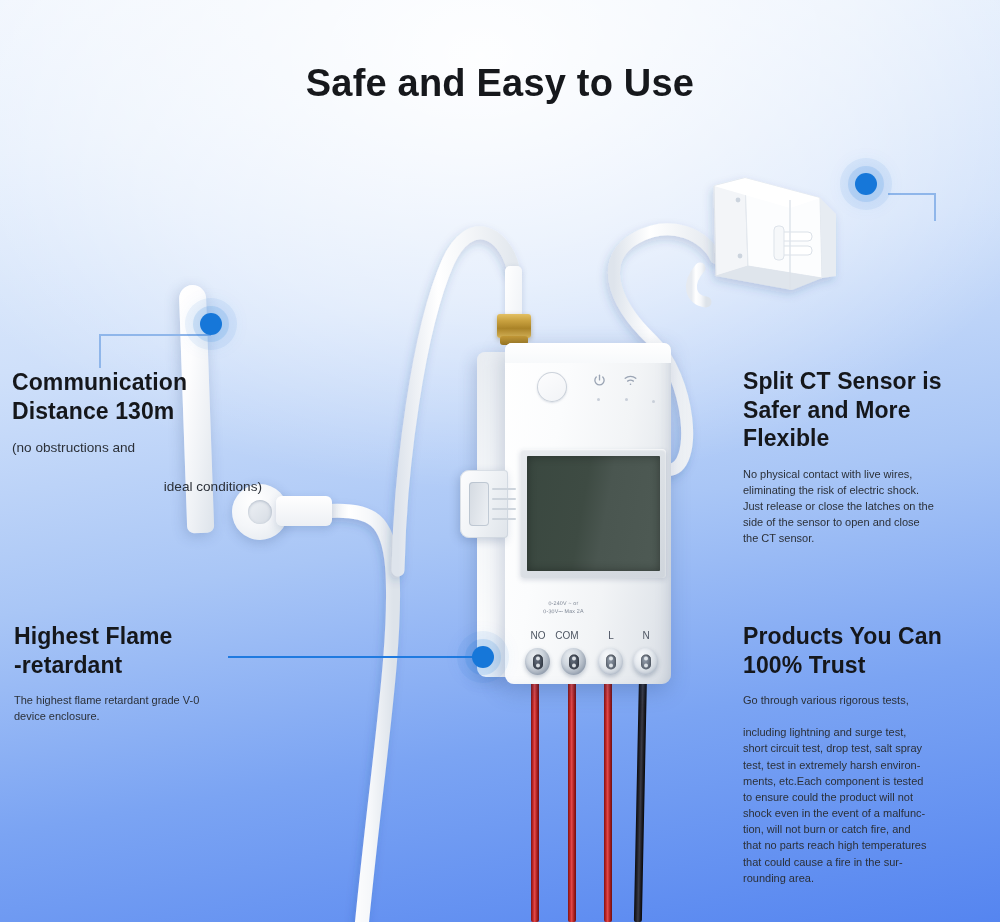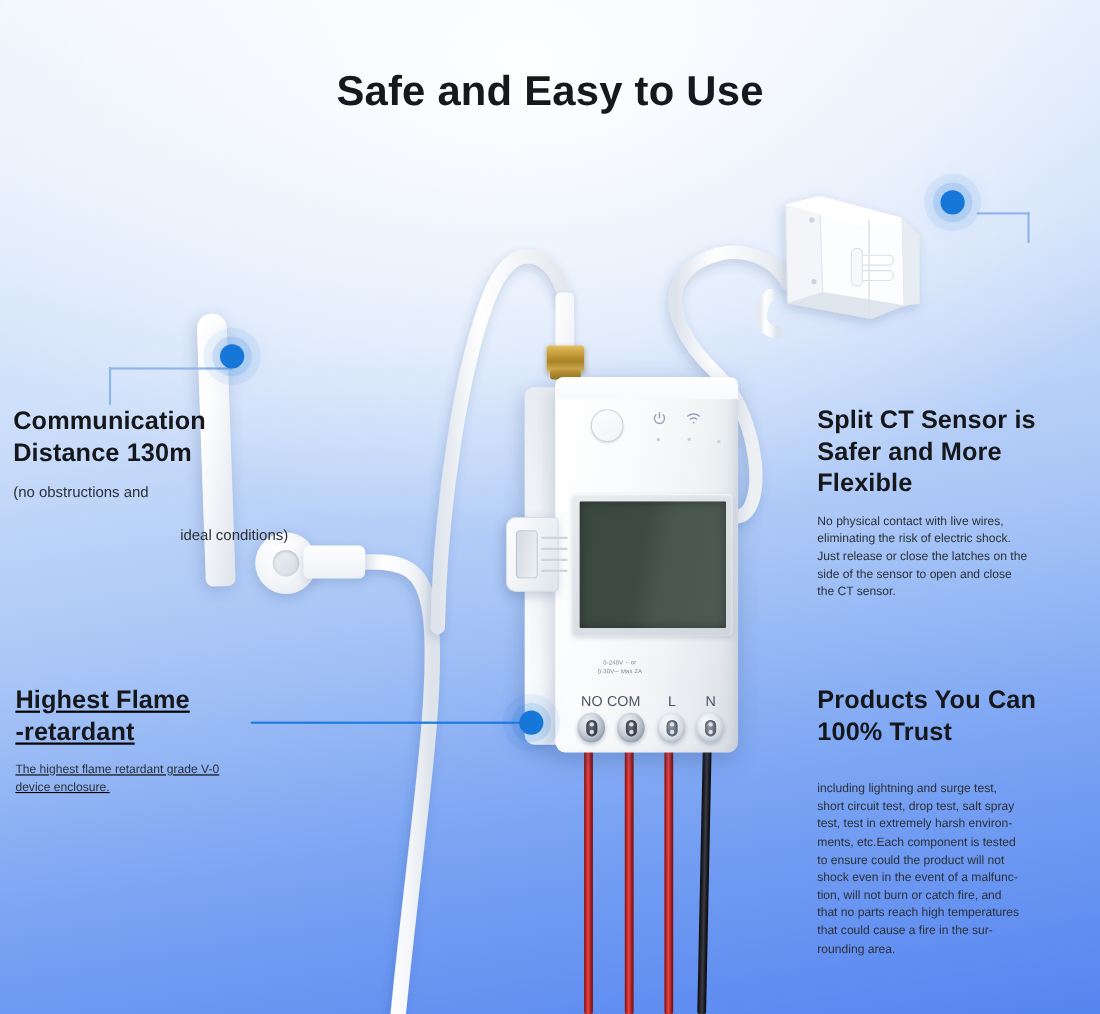--- a/index.html
+++ b/index.html
@@ -30,21 +30,21 @@
   .callout .body {
     margin-top:14px;
     font-size:11px; color:#2b3038; line-height:1.38;
   }
   .callout .body p { margin:0; }
   .callout .body p + p { margin-top:1px; }
 
   #cb-comm  { left:12px;  top:368px; width:250px; }
   #cb-comm .body p + p { margin-top:20px;text-align:right; }
   #cb-comm .body { font-size:13.6px; }
-  #cb-flame { left:14px;  top:622px; width:255px;text-decoration:underline; }
+  #cb-flame { left:14px;  top:622px; width:255px; }
   #cb-split { left:743px; top:367px; width:252px; }
   #cb-trust { left:743px; top:622px; width:256px; }
 
   
   .lead { position:absolute; background:#8fb6ea; }
   .lead.h { height:1.6px; }
   .lead.v { width:1.6px; }
   .lead.strong { background:#1f7ae0; height:2.4px; }
 
   .dot {
@@ -109,21 +109,21 @@
   
   .rating {
     position:absolute; left:516px; top:600px; width:95px;
     font-size:5.4px; line-height:1.45; color:#7d8694;
     letter-spacing:.15px; text-align:center;
     transform:rotate(-.6deg);
   }
 
   
   .term-label {
-    position:absolute; font-size:13px; color:#4e5663; font-weight:500;
+    position:absolute; font-size:10px; color:#4e5663; font-weight:500;
     text-align:center; width:34px;
   }
   
   .screw {
     position:absolute; width:25px; height:27px; border-radius:50%;
     background:radial-gradient(ellipse at 36% 30%, #f7f9fb 0%, #e6eaef 40%, #ccd3db 72%, #b4bdc8 100%);
     box-shadow:0 2px 4px rgba(60,80,110,.3), inset 0 -1px 3px rgba(120,135,160,.4);
   }
   .screw .slot {
     position:absolute; left:50%; top:50%; transform:translate(-50%,-50%);
@@ -386,20 +386,21 @@
     <p>the CT sensor.</p>
   </div>
 </div>
 
 <div class="callout" id="cb-trust">
   <h3>
     <span>Products You Can</span><br>
     <span>100% Trust</span>
   </h3>
   <div class="body">
+    <p>Go through various rigorous tests,</p>
     <div style="height:17px"></div>
     <p>including lightning and surge test,</p>
     <p>short circuit test, drop test, salt spray</p>
     <p>test, test in extremely harsh environ-</p>
     <p>ments, etc.Each component is tested</p>
     <p>to ensure could the product will not</p>
     <p>shock even in the event of a malfunc-</p>
     <p>tion, will not burn or catch fire, and</p>
     <p>that no parts reach high temperatures</p>
     <p>that could cause a fire in the sur-</p>

